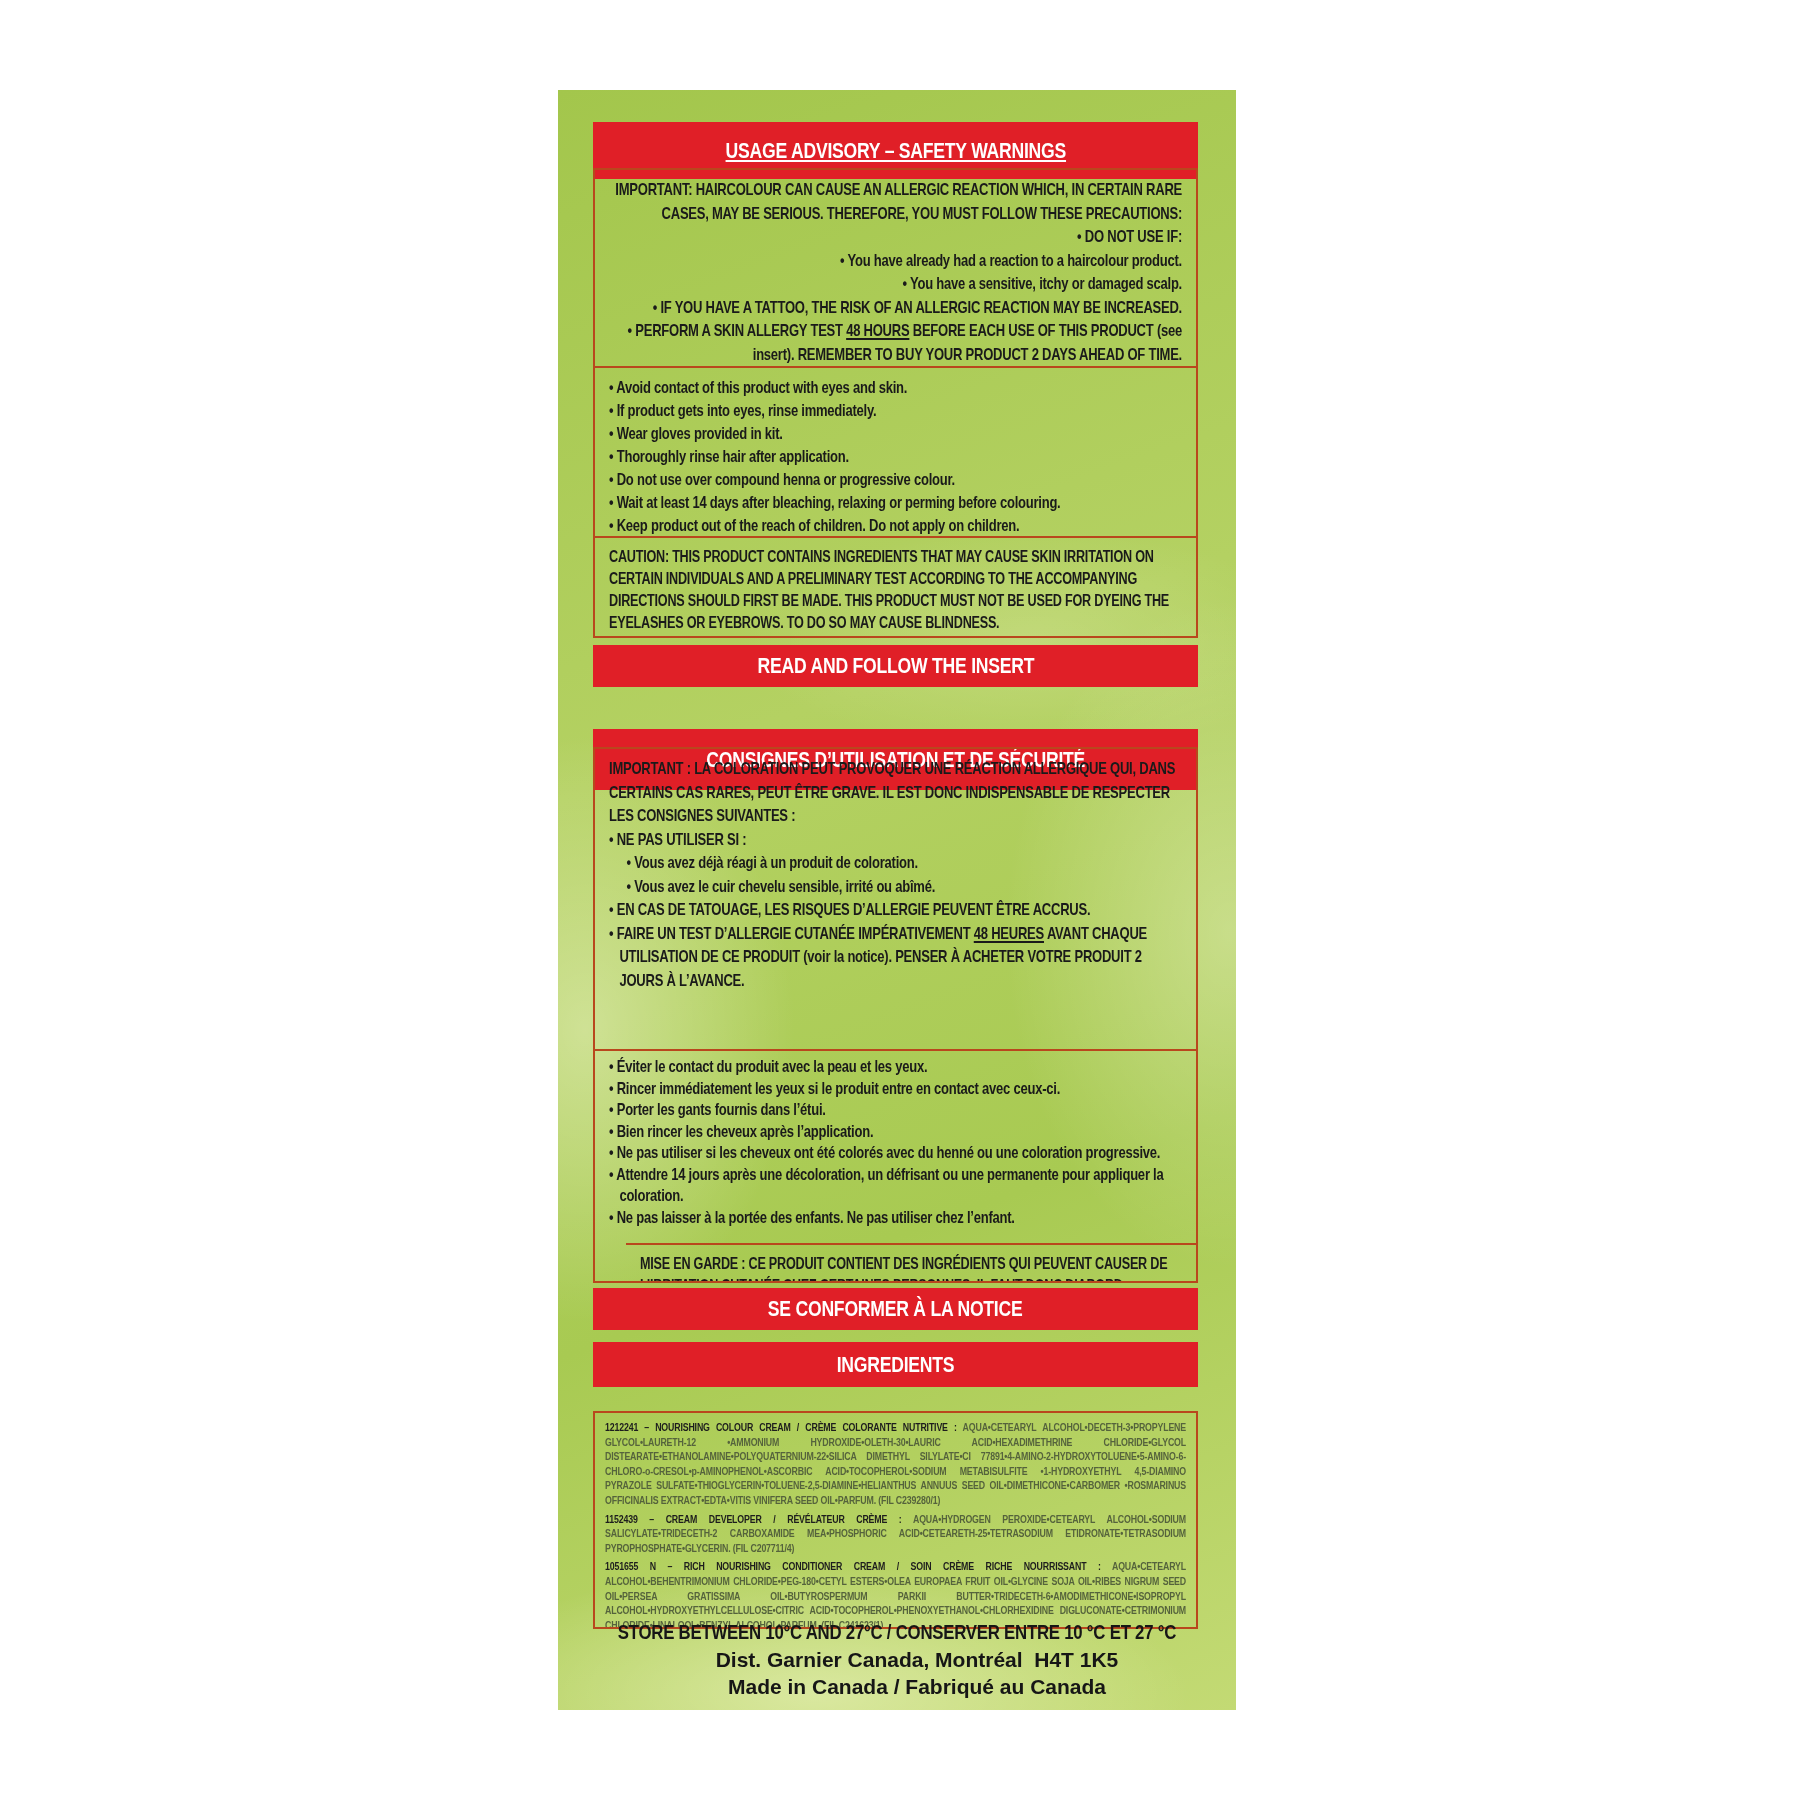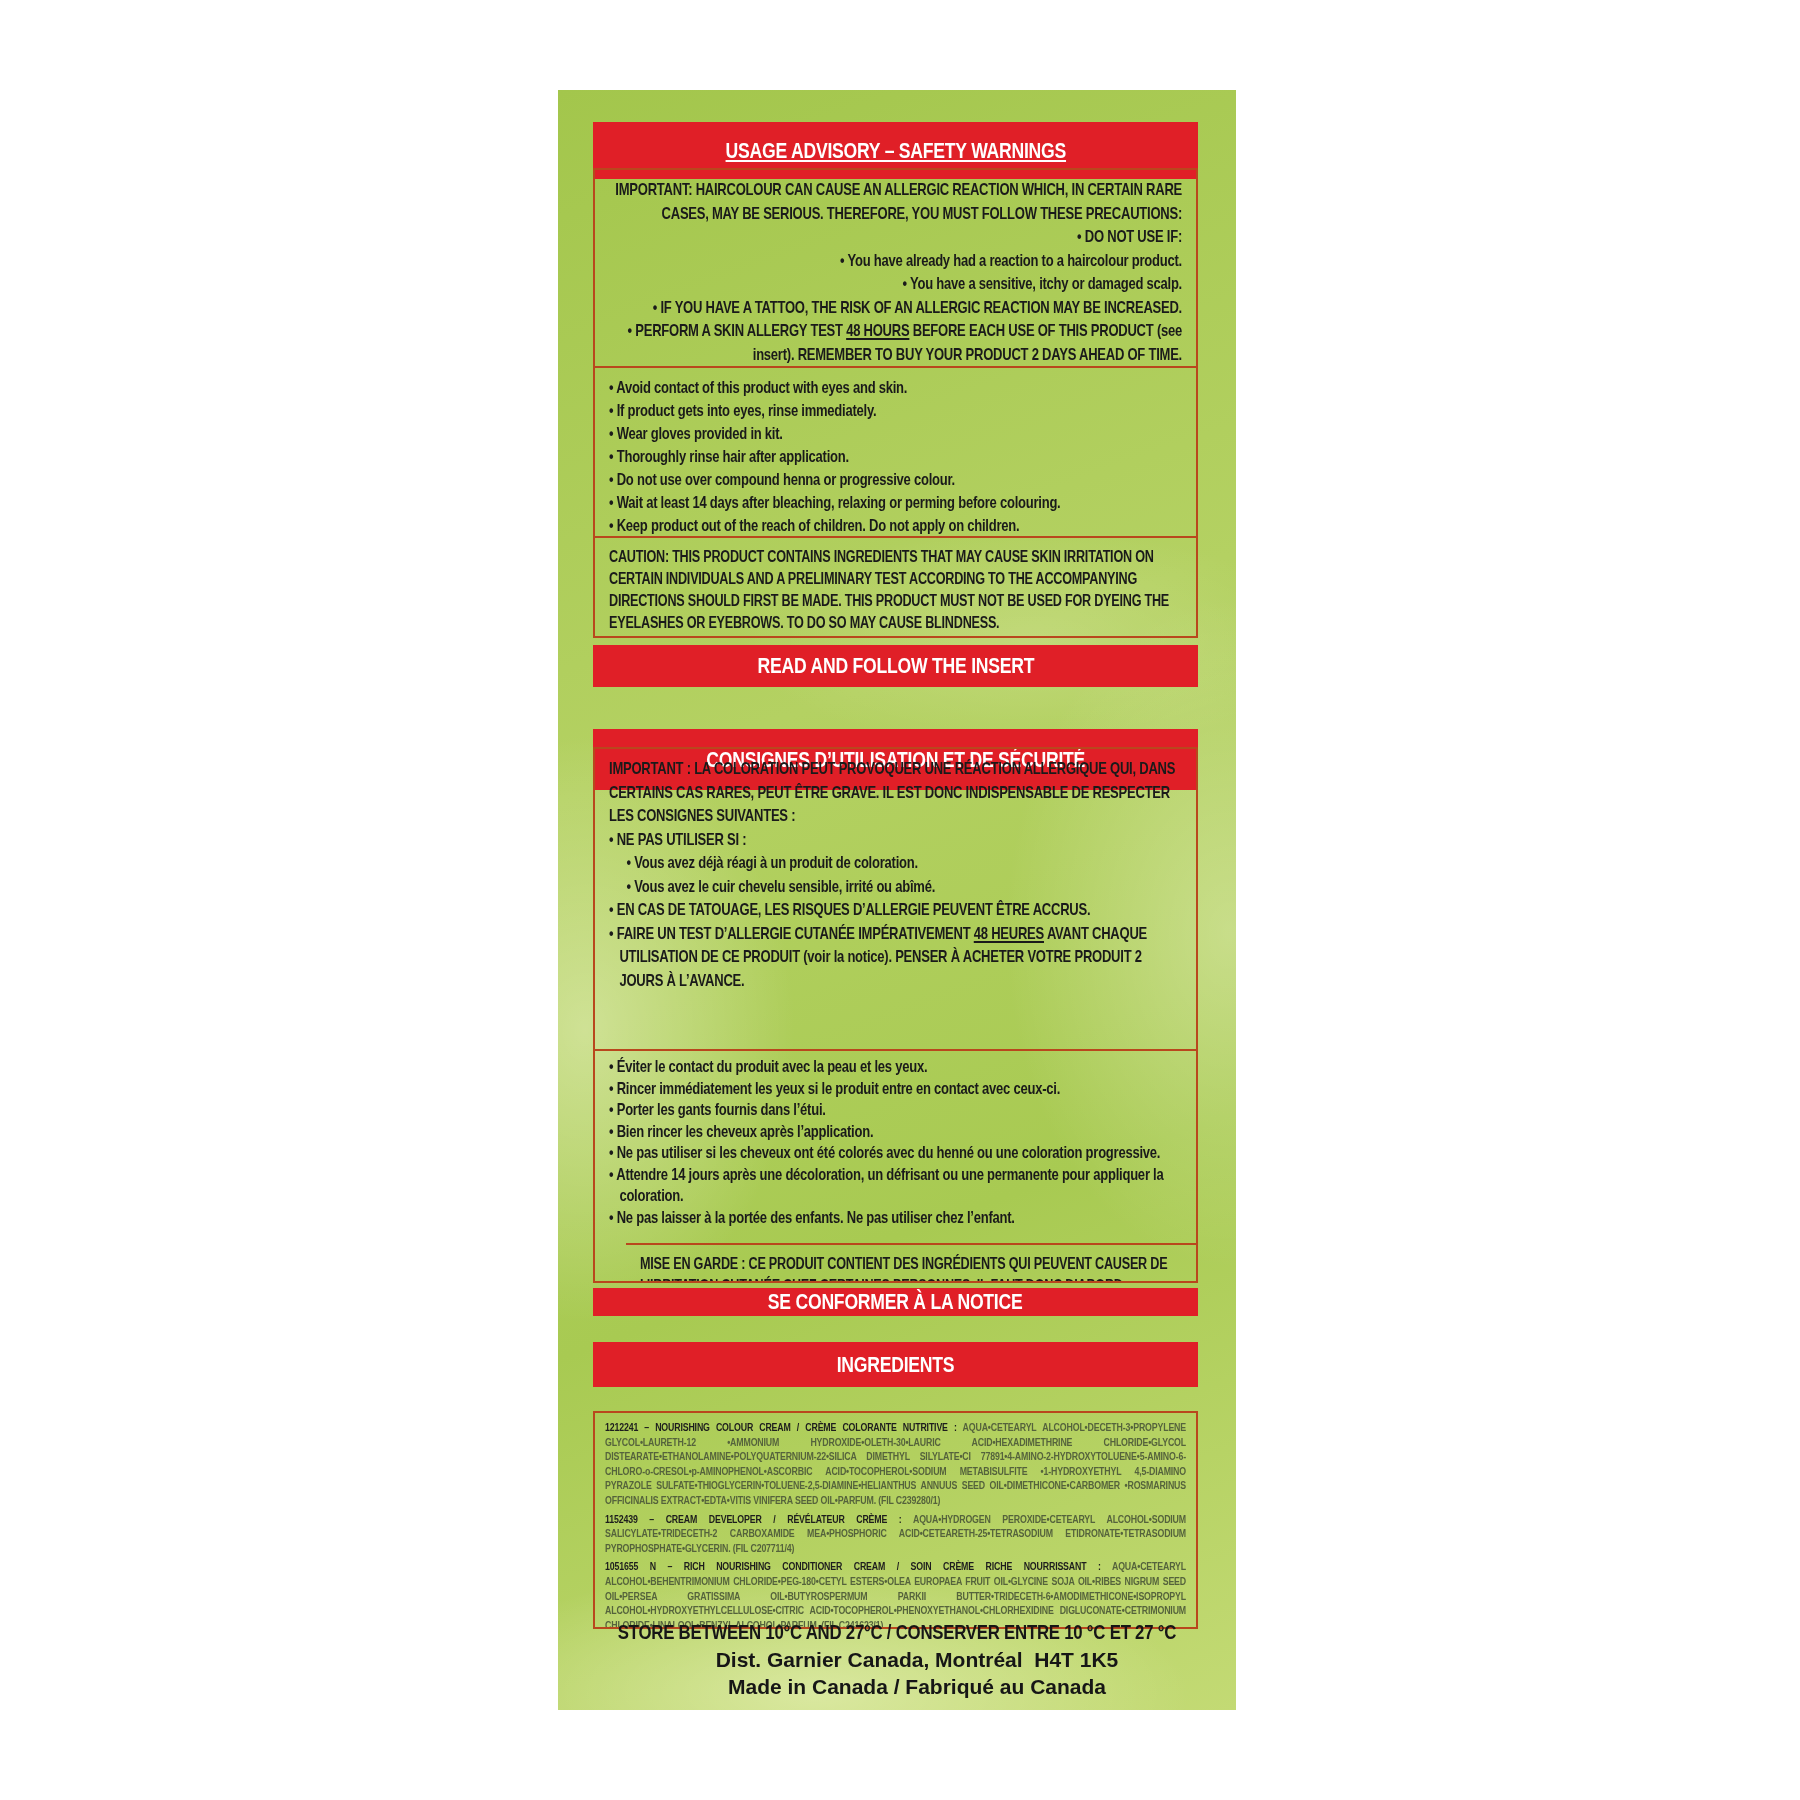--- a/index.html
+++ b/index.html
@@ -46,21 +46,21 @@
   .f1wrap { display:flex; justify-content:center; }
   .f1 { font-weight:700; font-size:21px; letter-spacing:-0.3px; white-space:nowrap;
         transform:scaleX(0.8); transform-origin:50% 50%; line-height:28px; }
   .f2 { font-weight:700; font-size:21px; line-height:27px; white-space:pre-wrap;padding-left:40px; }
   
   #bar-en      { top:32px;   height:57px;text-decoration:underline; }
   #box-en      { top:78px;   height:470px; }
   #bar-insert  { top:555px;  height:42px;justify-content:center; }
   #bar-fr      { top:639px;  height:61px; }
   #box-fr      { top:657px;  height:536px; }
-  #bar-notice  { top:1198px; height:28px; }
+  #bar-notice  { top:1198px; height:42px; }
   #bar-ingr    { top:1252px; height:45px; }
   #box-ingr    { top:1300px; height:218px; }
   #box-en .s1 { height:196px;text-align:right; }
   #box-en .s2 { height:170px; }
   #box-en .s3 { height:100px; }
   #box-fr .s1 { height:300px; }
   #box-fr .s2 { height:194px; padding-top:5px; }
   #box-fr .s3 { height:99px;margin-left:31px; }
 </style>
 </head>

